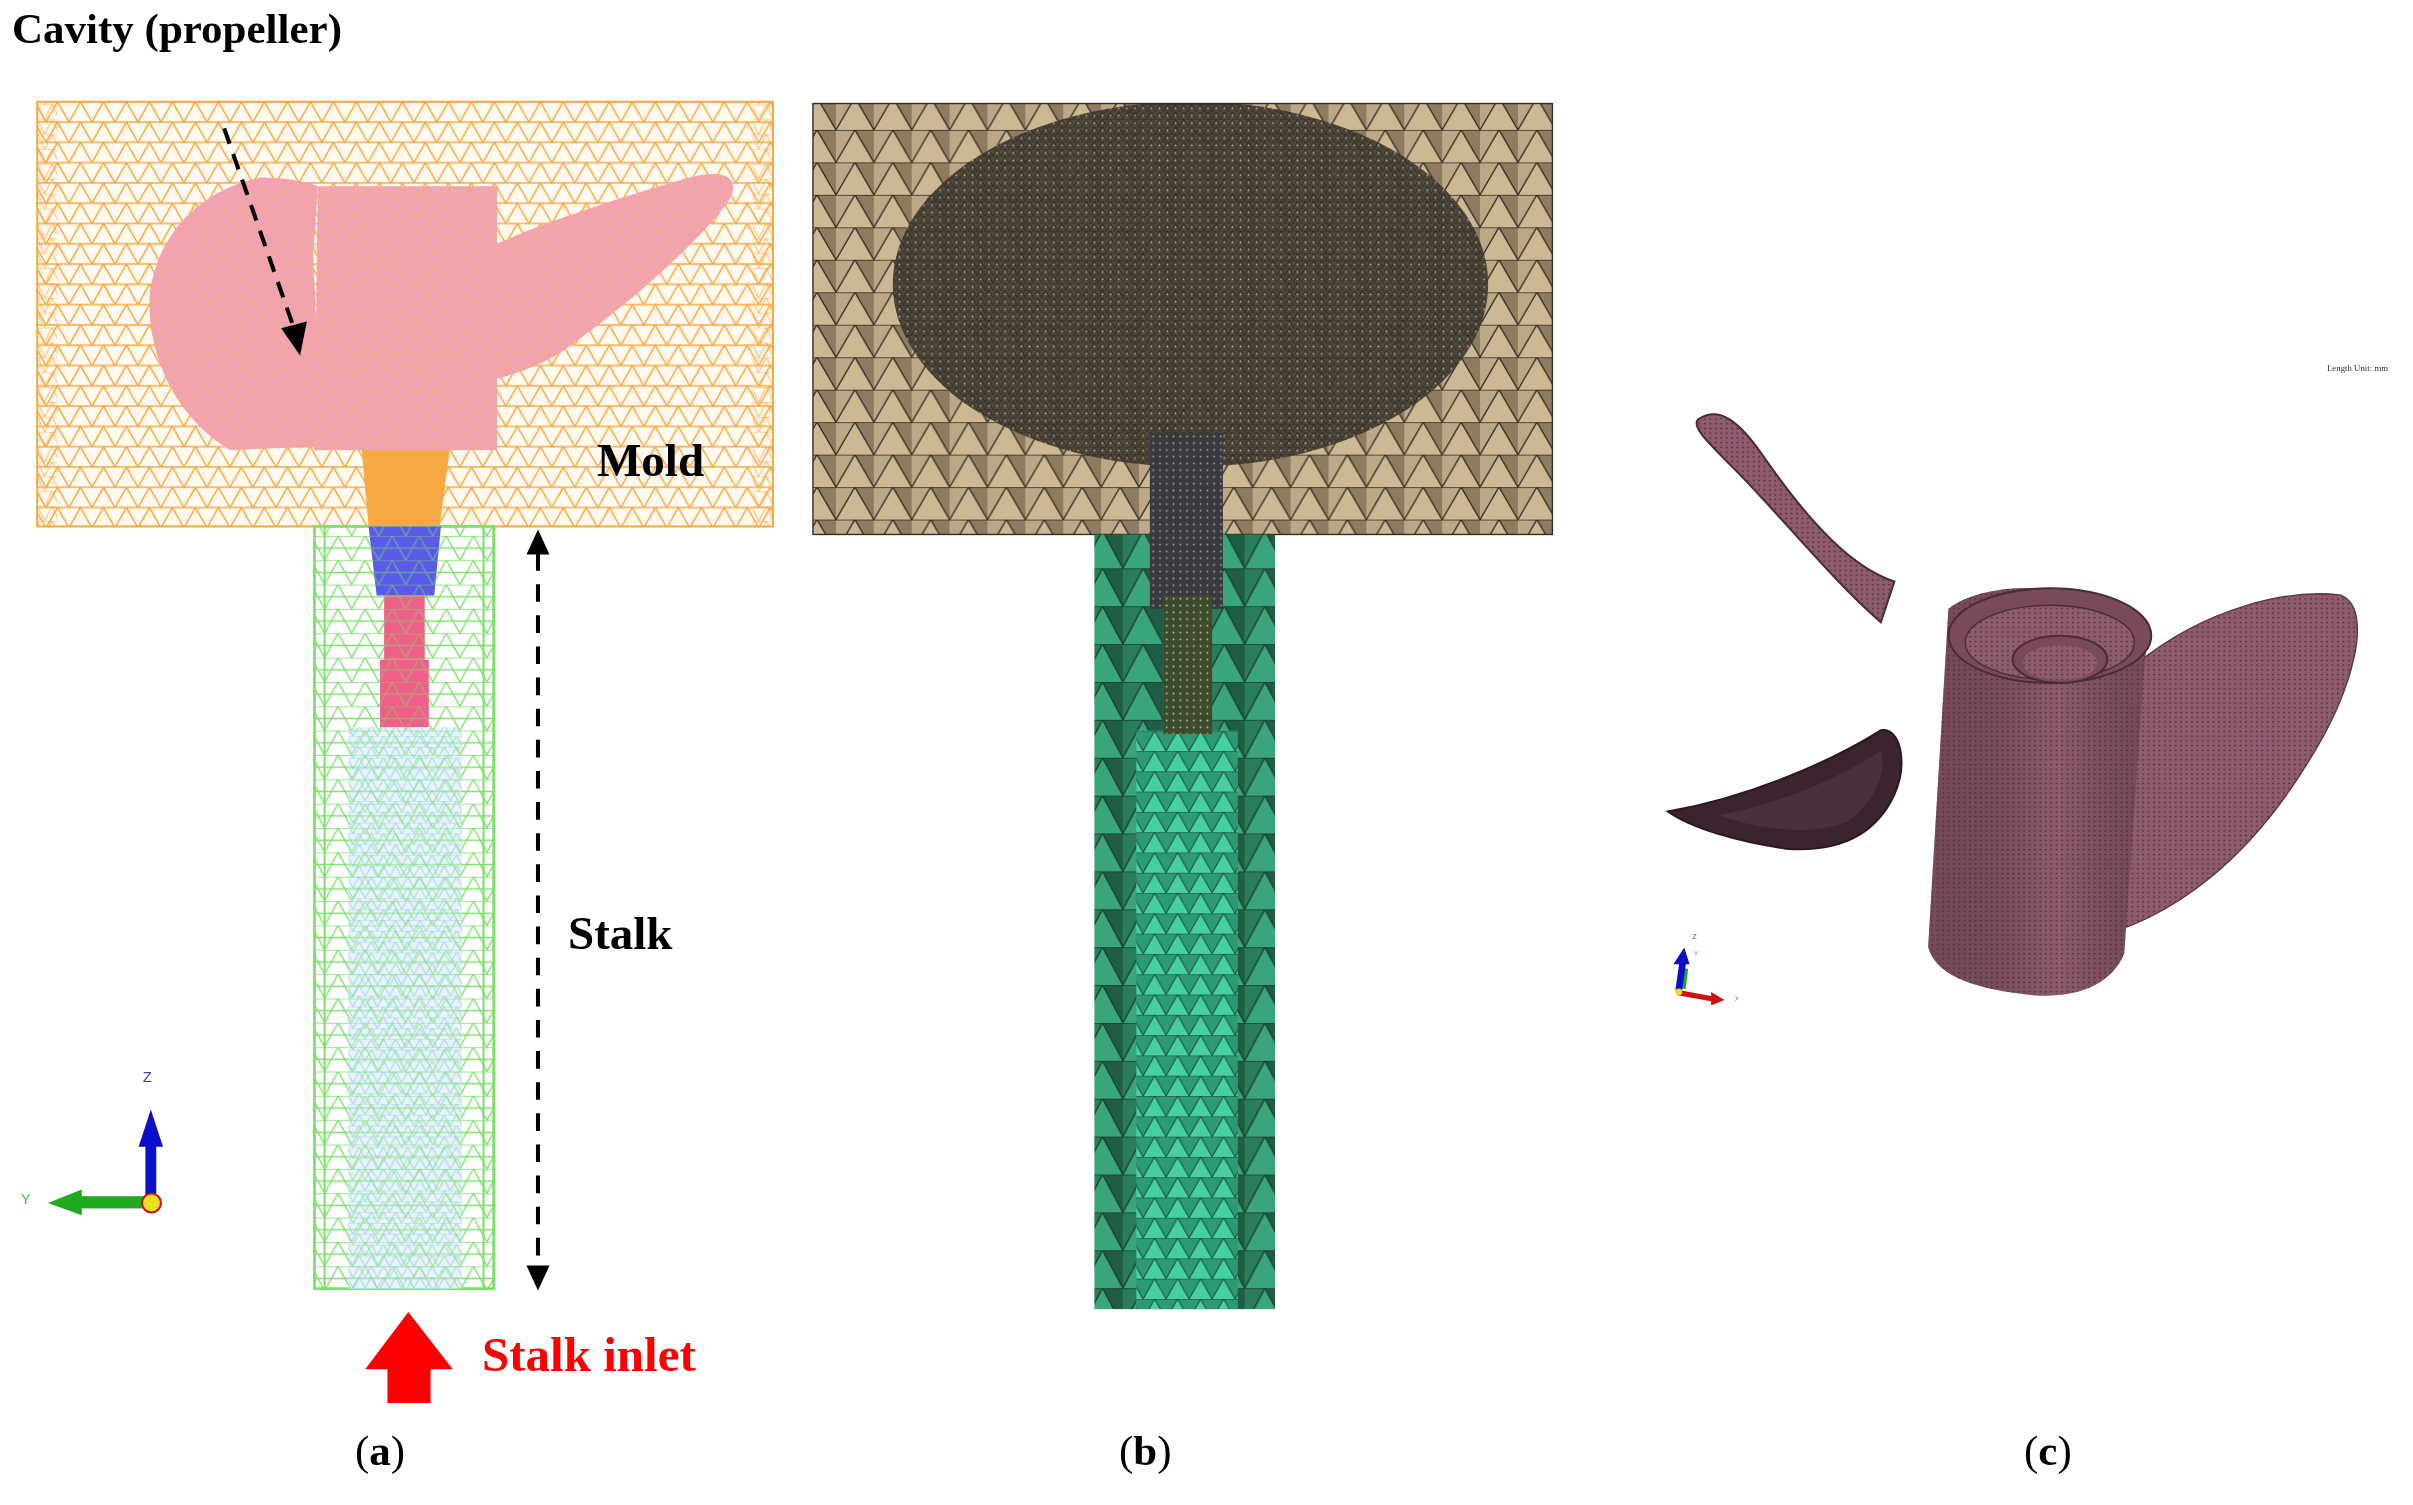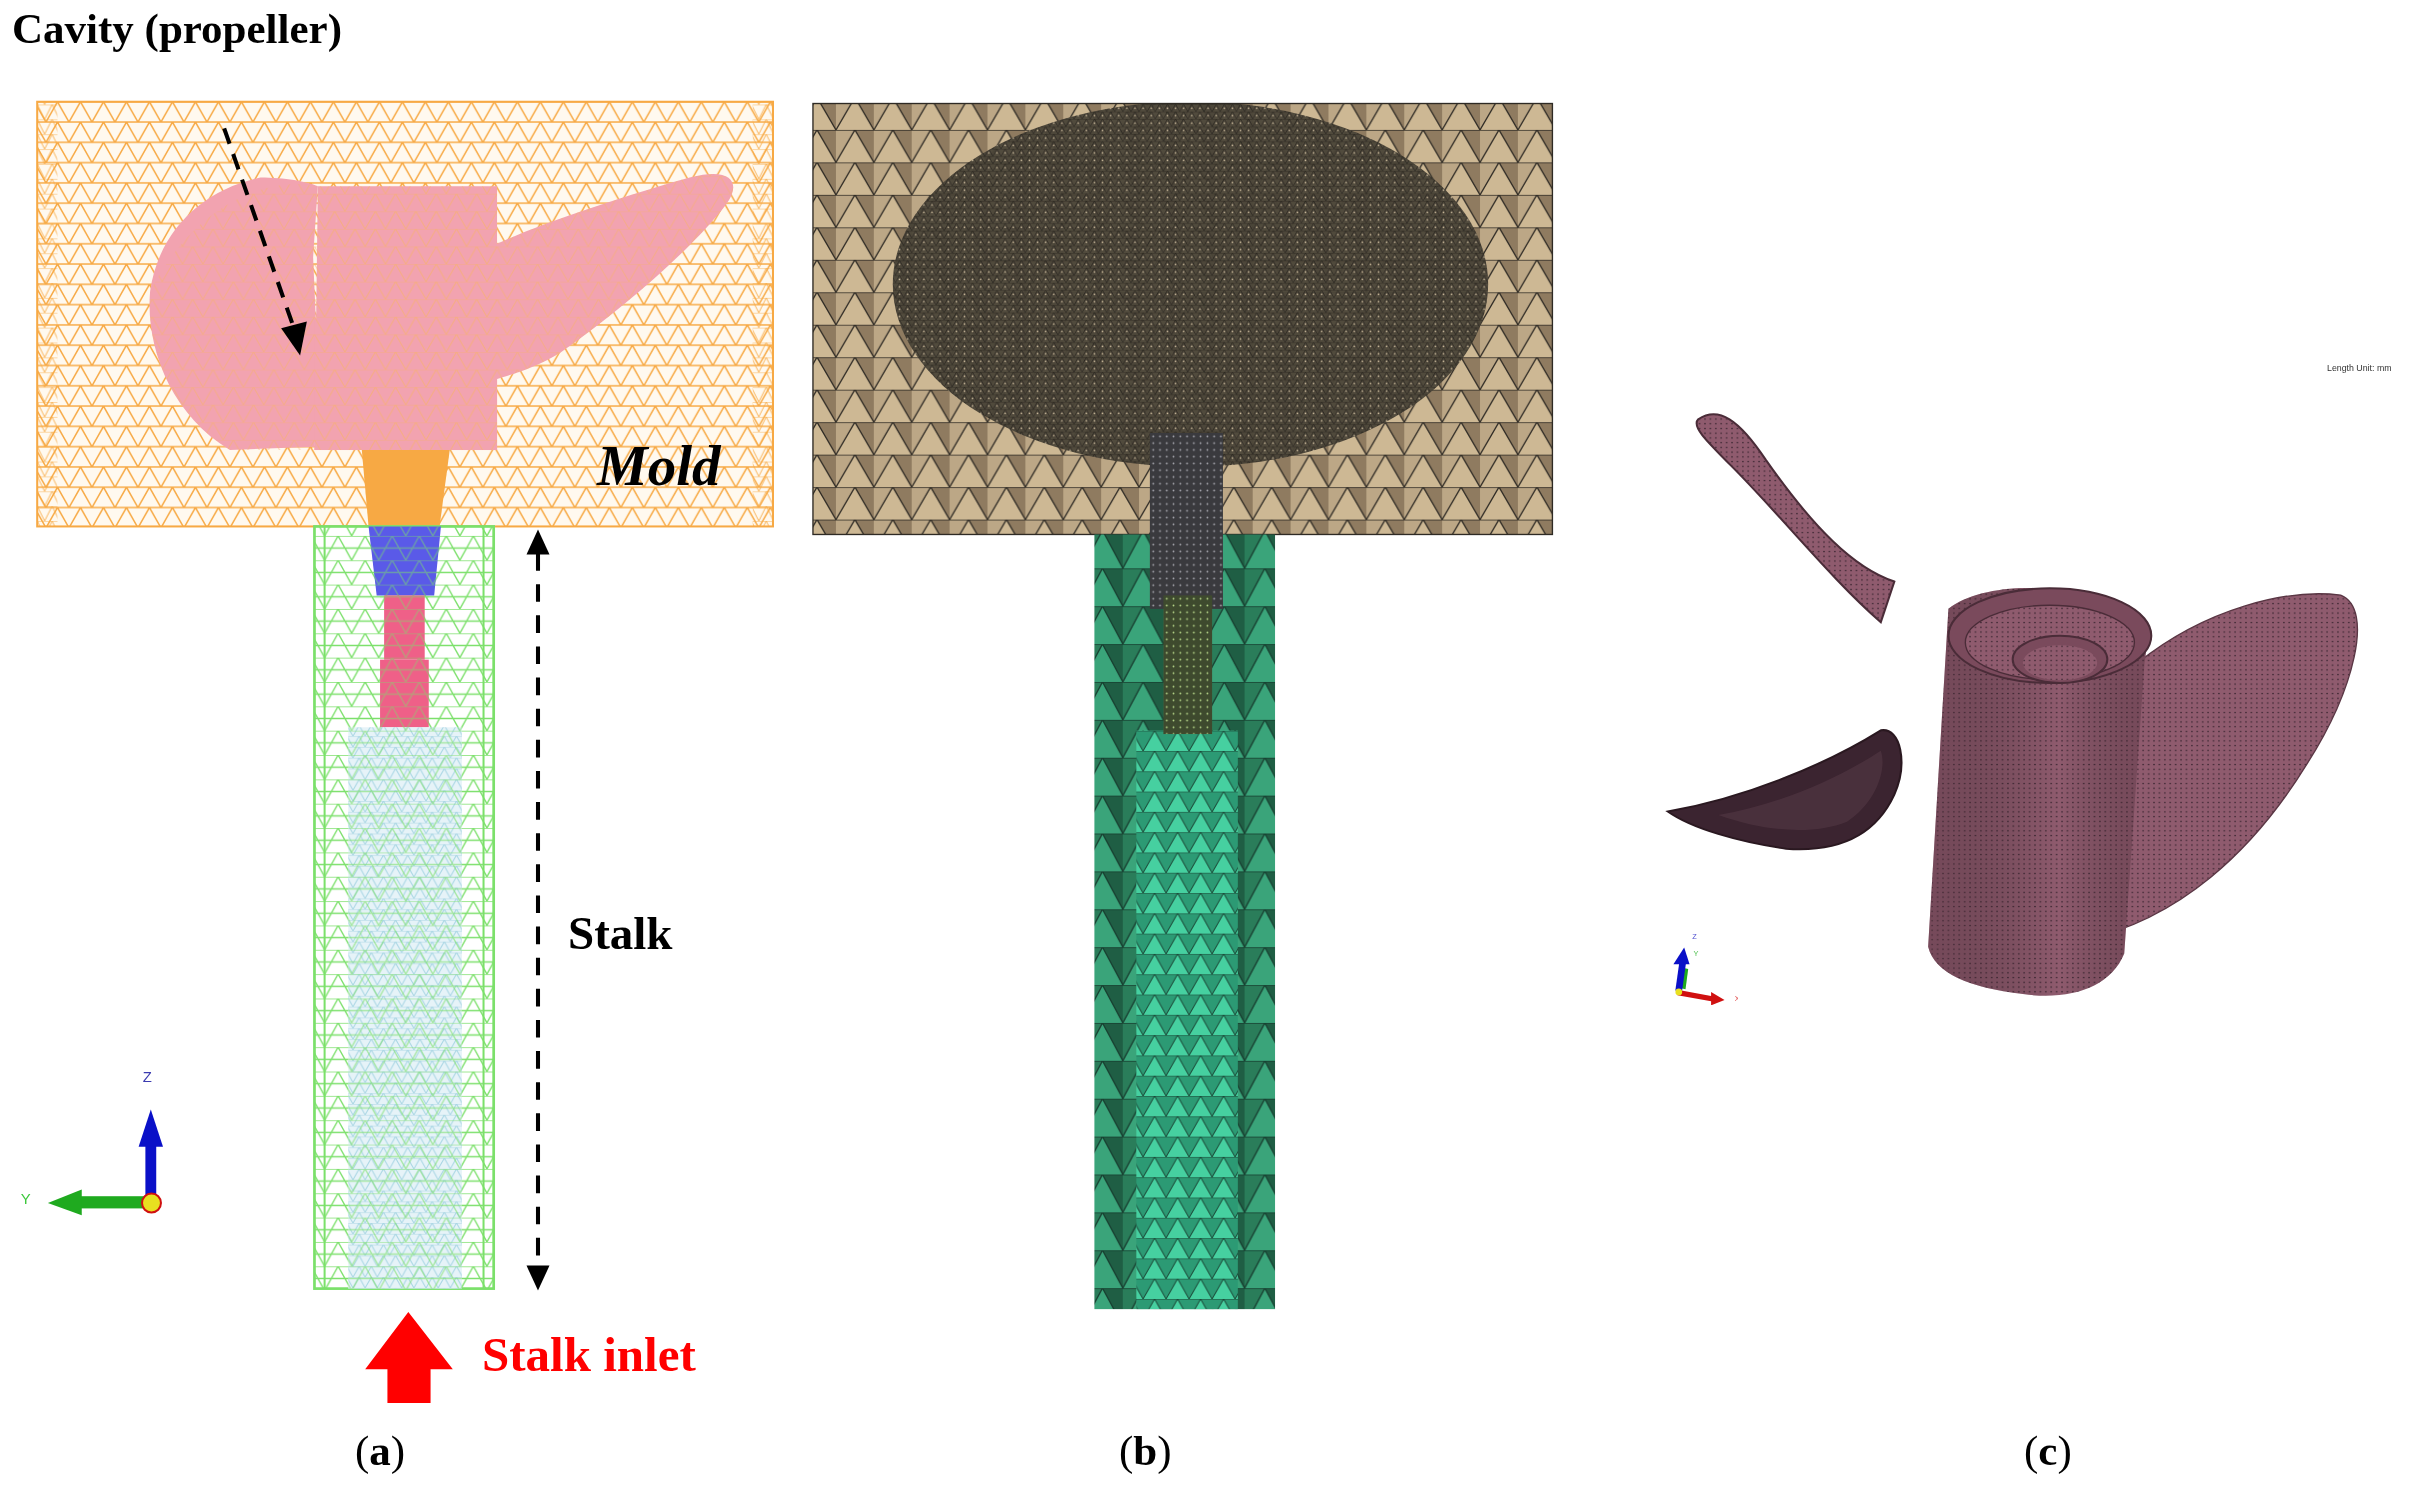--- a/index.html
+++ b/index.html
@@ -4,21 +4,21 @@
 <style>
   html, body { margin:0; padding:0; background:#ffffff; }
   body { width:2413px; height:1506px; position:relative; overflow:hidden;
          font-family:"Liberation Serif", "DejaVu Serif", serif; }
   .abs { position:absolute; }
   .label { color:#000; font-family:"Liberation Serif","DejaVu Serif",serif; white-space:nowrap; }
   .bold { font-weight:bold; }
   svg { display:block; }
   .caption { font-size:43px; }
   .caption b { font-weight:bold; }
-  .small-sans { font-family:Liberation Sans, sans-serif; }
+  .small-sans { font-family:Liberation Serif, serif; }
 </style>
 </head>
 <body>
 
 <div class="abs" style="left:0;top:0;width:798px;height:1248px;">
 
   <div class="abs label bold" style="left:12px;top:4px;font-size:43px;">Cavity (propeller)</div>
 
   <svg class="abs" style="left:0;top:0;" width="798" height="1506" viewBox="0 0 1180 2226">
     <defs>
@@ -77,21 +77,21 @@
     <rect x="515" y="1075" width="168" height="830" fill="#e6f3f8"></rect>
     <rect x="515" y="1075" width="168" height="830" fill="url(#triB)"></rect>
     <rect x="515" y="1075" width="168" height="830" fill="url(#triG)" opacity="0.6"></rect>
   </svg>
 
   <svg class="abs" style="left:216px;top:125px;" width="95" height="244" viewBox="0 0 140 360">
     <line x1="12" y1="5" x2="115" y2="300" stroke="#000" stroke-width="6" stroke-dasharray="24 16"></line>
     <polygon points="96,300 134,290 124,340" fill="#000"></polygon>
   </svg>
 
-  <div class="abs label bold" style="left:597px;top:433px;font-size:57px;font-style:italic;">Mold</div>
+  <div class="abs label bold" style="left:597px;top:433px;font-size:47px;">Mold</div>
 
   <svg class="abs" style="left:521px;top:526px;" width="34" height="768" viewBox="0 0 50 1135">
     <line x1="25" y1="40" x2="25" y2="1095" stroke="#000" stroke-width="6" stroke-dasharray="26 20"></line>
     <polygon points="8,42 42,42 25,5" fill="#000"></polygon>
     <polygon points="8,1093 42,1093 25,1130" fill="#000"></polygon>
   </svg>
 
   <div class="abs label bold" style="left:568px;top:906px;font-size:47px;">Stalk</div>
 
   <svg class="abs" style="left:13.5px;top:1062px;" width="149" height="156" viewBox="0 0 220 230">

